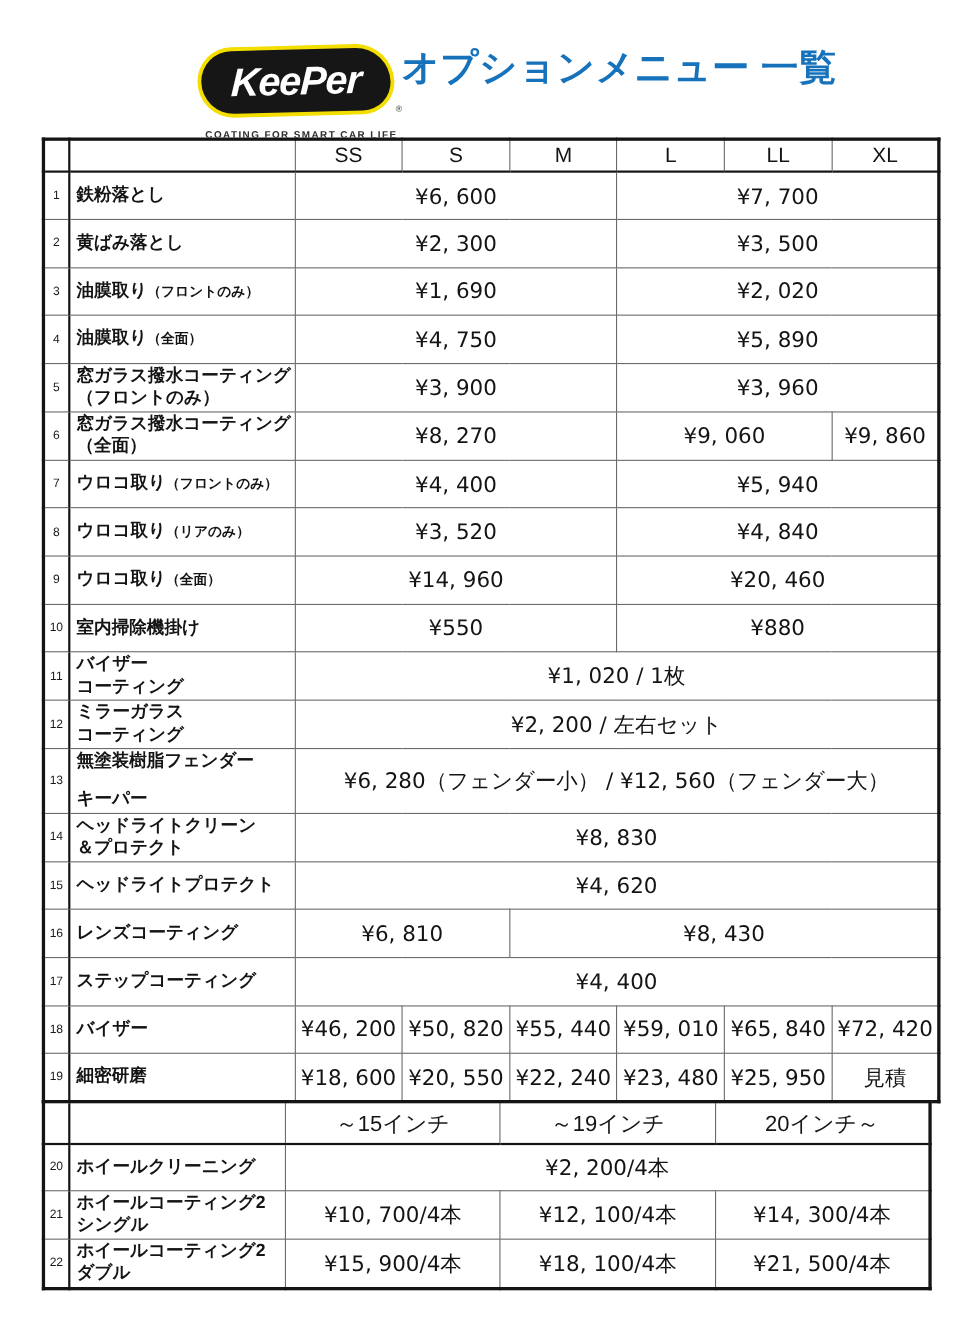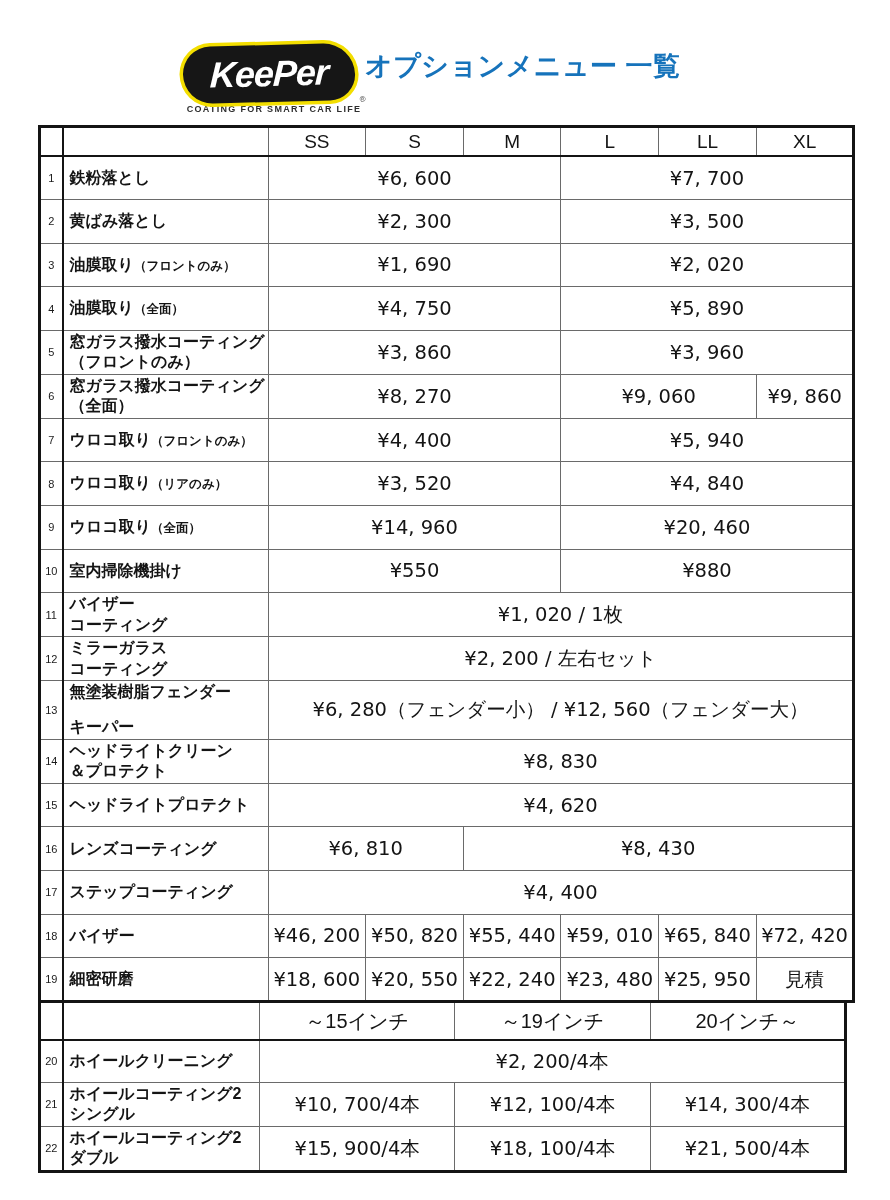--- a/index.html
+++ b/index.html
@@ -18,26 +18,26 @@
     transform:rotate(-1.5deg);
     display:flex;align-items:center;justify-content:center;
   }
   .badge-text{
     color:#ffffff;font-weight:bold;font-style:italic;
     font-size:36px;letter-spacing:-1px;transform:skewX(-4deg);
     line-height:1;
   }
   .reg-mark{position:absolute;right:-10px;bottom:-4px;font-size:8px;color:#3a3a3a;font-style:normal;}
   .tagline{
-    margin-top:2px;text-align:center;font-size:9px;font-weight:bold;
+    margin-top:15px;text-align:center;font-size:9px;font-weight:bold;
     letter-spacing:1.3px;color:#2e2e2e;white-space:nowrap;
   }
   .page-title{
-    position:absolute;left:365px;top:50px;
-    font-size:27px;font-weight:bold;color:#1673bb;
+    position:absolute;left:365px;top:42px;
+    font-size:34px;font-weight:bold;color:#1673bb;
     white-space:nowrap;letter-spacing:0.5px;line-height:1.2;
   }
 
   
   table{
     position:absolute;left:38px;border-collapse:collapse;table-layout:fixed;
     background:#fff;border:3px solid #141414;
   }
   #size-table{top:125px;}
   #wheel-table{top:1000px;}
@@ -123,21 +123,21 @@
         </tr>
         <tr>
           <td class="rownum">4</td>
           <td class="name"><span>油膜取り</span><span class="note">（全面）</span></td>
           <td class="price" colspan="3">¥4, 750</td>
           <td class="price" colspan="3">¥5, 890</td>
         </tr>
         <tr>
           <td class="rownum">5</td>
           <td class="name"><span>窓ガラス撥水コーティング</span><span style="display: block;">（フロントのみ）</span></td>
-          <td class="price" colspan="3">¥3, 860</td>
+          <td class="price" colspan="3">¥3, 900</td>
           <td class="price" colspan="3">¥3, 960</td>
         </tr>
         <tr>
           <td class="rownum">6</td>
           <td class="name"><span>窓ガラス撥水コーティング</span><span style="display: block;">（全面）</span></td>
           <td class="price" colspan="3">¥8, 270</td>
           <td class="price" colspan="2">¥9, 060</td>
           <td class="price" colspan="1">¥9, 860</td>
         </tr>
         <tr>

